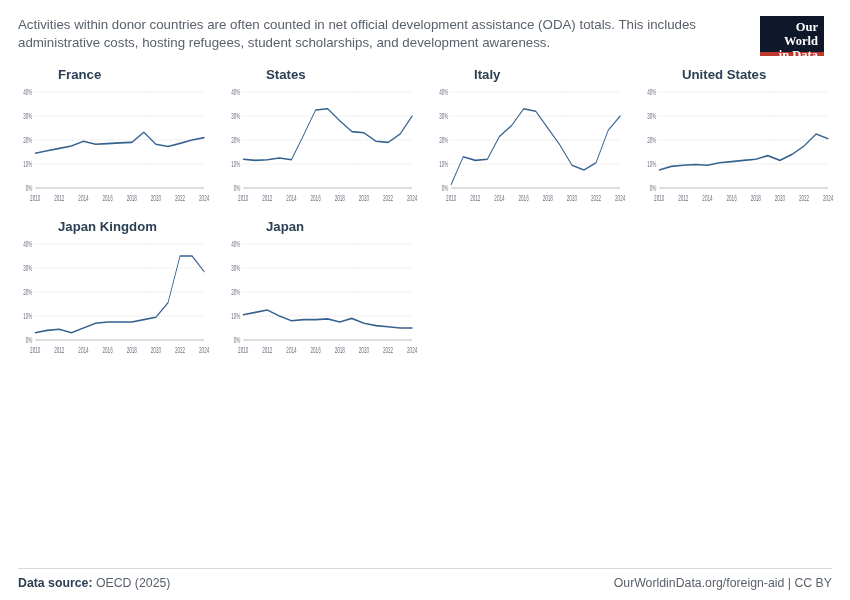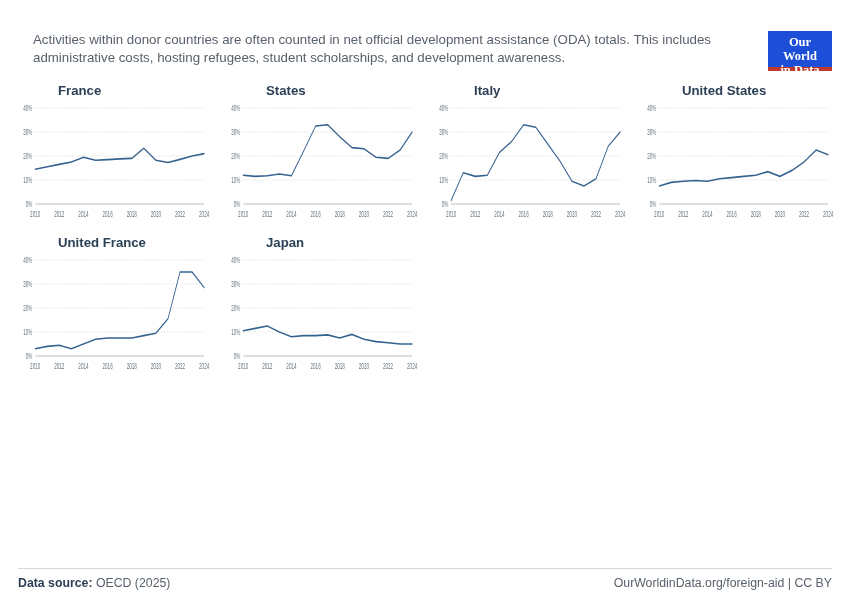--- a/index.html
+++ b/index.html
@@ -30,37 +30,37 @@
     font-weight: 400;
     color: #1d3d63;
     margin: 0 0 6px 0;
     letter-spacing: 0.1px;
     line-height: 1.12;
   }
   .subtitle {
     font-size: 13.3px;
     line-height: 1.38;
     color: #58616b;
-    margin: 15px;
+    margin: 0;
     max-width: 720px;
     font-weight: 400;
   }
   .owid-logo {
     position: absolute;
     top: 0;
-    right: 0;
+    right: 8px;
     width: 64px;
     height: 40px;
-    background: #1d4ed8;
+    background: #0f172a;
     color: #ffffff;
     font-family: "Liberation Serif", serif;
     font-size: 12.5px;
     line-height: 1.13;
     font-weight: 700;
-    text-align: center;
+    text-align: right;
     padding: 4px 6px 0 6px;
     box-sizing: border-box;
     border-bottom: 4px solid #c0392f;
   }
   .owid-logo span {
     display: block;
   }
 
   .grid {
     margin-top: 14px;
@@ -250,21 +250,21 @@
             <text class="tick-label x-label" x="187.7142857142857" y="117">2016</text>
             <text class="tick-label x-label" x="238.28571428571428" y="117">2018</text>
             <text class="tick-label x-label" x="288.8571428571429" y="117">2020</text>
             <text class="tick-label x-label" x="339.4285714285714" y="117">2022</text>
             <text class="tick-label x-label" x="390" y="117">2024</text>
             <path class="series-line" d="M36.00 86.00 L61.29 82.40 L86.57 81.20 L111.86 80.48 L137.14 81.20 L162.43 78.80 L187.71 77.60 L213.00 76.40 L238.29 75.20 L263.57 71.60 L288.86 76.40 L314.14 70.40 L339.43 62.00 L364.71 50.00 L390.00 54.80" stroke="#35618f"></path>
           </svg>
         </div>
       </div>
       <div class="panel">
-        <div class="panel-title">United France</div>
+        <div class="panel-title">Japan Kingdom</div>
         <div class="plot-wrap">
           <svg class="plot" viewBox="0 0 398 122" preserveAspectRatio="none">
             <line x1="36" x2="390" y1="104" y2="104" class="baseline"></line>
             <text class="tick-label y-label" x="30" y="107.4">0%</text>
             <line x1="36" x2="390" y1="80" y2="80" class="gridline"></line>
             <text class="tick-label y-label" x="30" y="83.4">10%</text>
             <line x1="36" x2="390" y1="56" y2="56" class="gridline"></line>
             <text class="tick-label y-label" x="30" y="59.4">20%</text>
             <line x1="36" x2="390" y1="32" y2="32" class="gridline"></line>
             <text class="tick-label y-label" x="30" y="35.4">30%</text>

